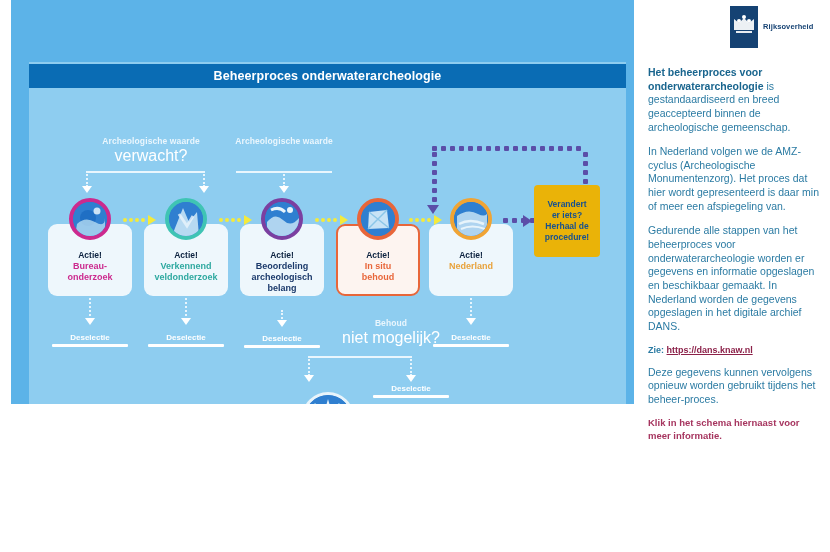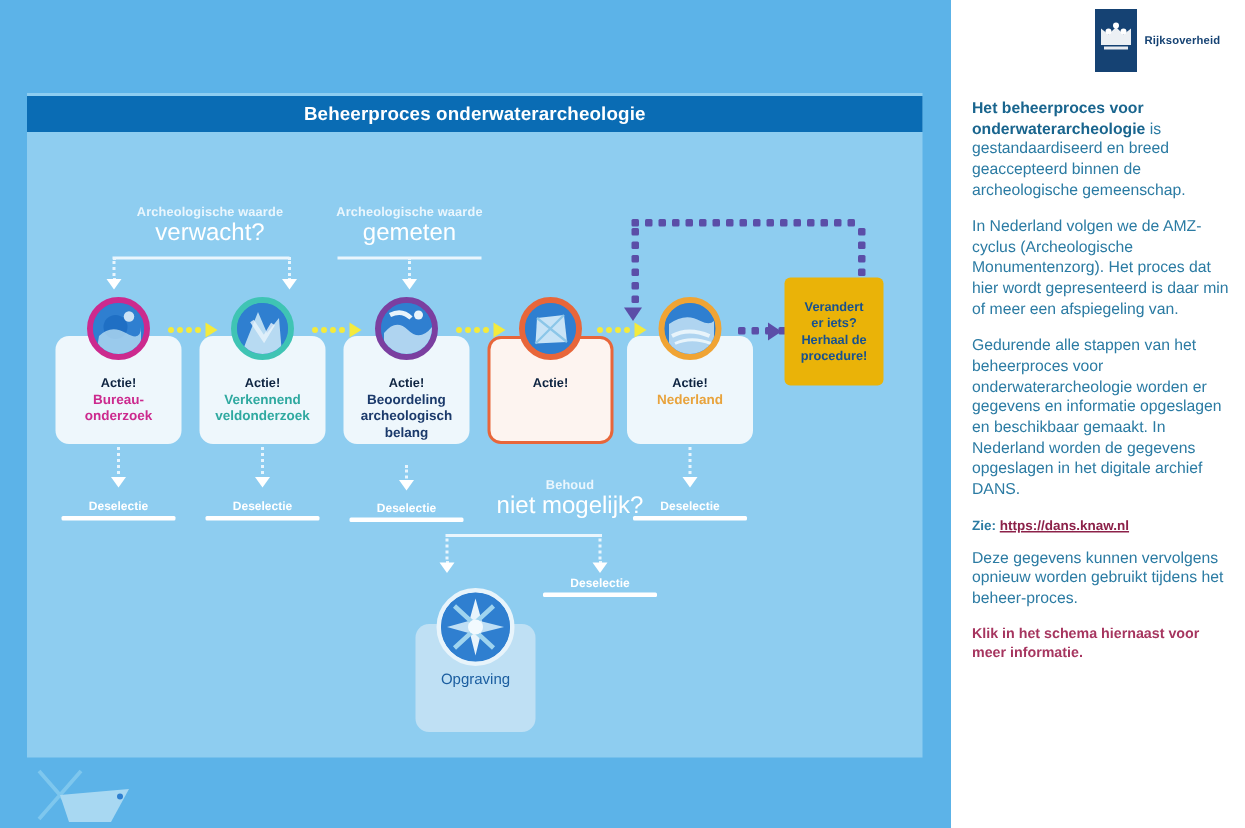--- a/index.html
+++ b/index.html
@@ -6,21 +6,21 @@
   html,body { width:830px; height:552px; }
   body {
     font-family: "Liberation Sans", sans-serif;
     background:#ffffff;
     position:relative;
     overflow:hidden;
   }
 
   
   #diagram-canvas{
-    position:absolute; left:0; top:0; width:634px; height:552px;
+    position:absolute; left:11px; top:0; width:634px; height:404px;
     background:#5cb3e8;
     overflow:hidden;
   }
   
   #diagram-panel{
     position:absolute; left:18px; top:62px; width:597px; height:443px;
     background:#8ecdf0;
   }
   
   #diagram-titlebar{
@@ -155,21 +155,20 @@
   <div id="diagram-titlebar">
     <span id="diagram-title">Beheerproces onderwaterarcheologie</span>
   </div>
 
   <div class="stage-heading" style="left:55px; top:136px;">
     <span class="sub">Archeologische waarde</span>
     <span class="main">verwacht?</span>
   </div>
   <div class="stage-heading" style="left:188px; top:136px;">
     <span class="sub">Archeologische waarde</span>
-    <span class="main">gemeten</span>
   </div>
   <div class="stage-heading" style="left:295px; top:318px;">
     <span class="sub">Behoud</span>
     <span class="main">niet mogelijk?</span>
   </div>
 
   <div class="hline" style="left:75px; top:171px; width:118px;"></div>
   <div class="vdot" style="left:75px; top:171px; height:16px;"></div>
   <div class="arrowhead-down" style="left:71px; top:186px;"></div>
   <div class="vdot" style="left:192px; top:171px; height:16px;"></div>
@@ -234,20 +233,22 @@
     <div class="card"></div>
     <div class="ring" style="border-color:#e8663a;">
       <svg width="34" height="34" viewBox="0 0 34 34">
           <circle cx="17" cy="17" r="17" fill="#2f7fd0"></circle>
           <path d="M8 10 L26 8 L28 26 L7 27 Z" fill="#d9eefa" opacity=".9"></path>
           <path d="M8 10 L28 26 M26 8 L7 27" stroke="#8cc6e8" stroke-width="1.5"></path>
         </svg>
     </div>
     <div class="txt">
       <span class="actie">Actie!</span>
+      <span class="name" style="color:#e8663a; white-space:pre-line;">In situ
+behoud</span>
     </div>
   </div>
 
   <div class="node" style="left:418px; top:198px;">
     <div class="card"></div>
     <div class="ring" style="border-color:#f0a434;">
       <svg width="34" height="34" viewBox="0 0 34 34">
           <circle cx="17" cy="17" r="17" fill="#2f7fd0"></circle>
           <path d="M3 14 Q14 6 24 12 Q30 15 33 12 L33 34 L3 34 Z" fill="#cfeaf8" opacity=".8"></path>
           <path d="M5 22 Q16 16 30 22" stroke="#e8f4fb" stroke-width="2.5" fill="none"></path>

